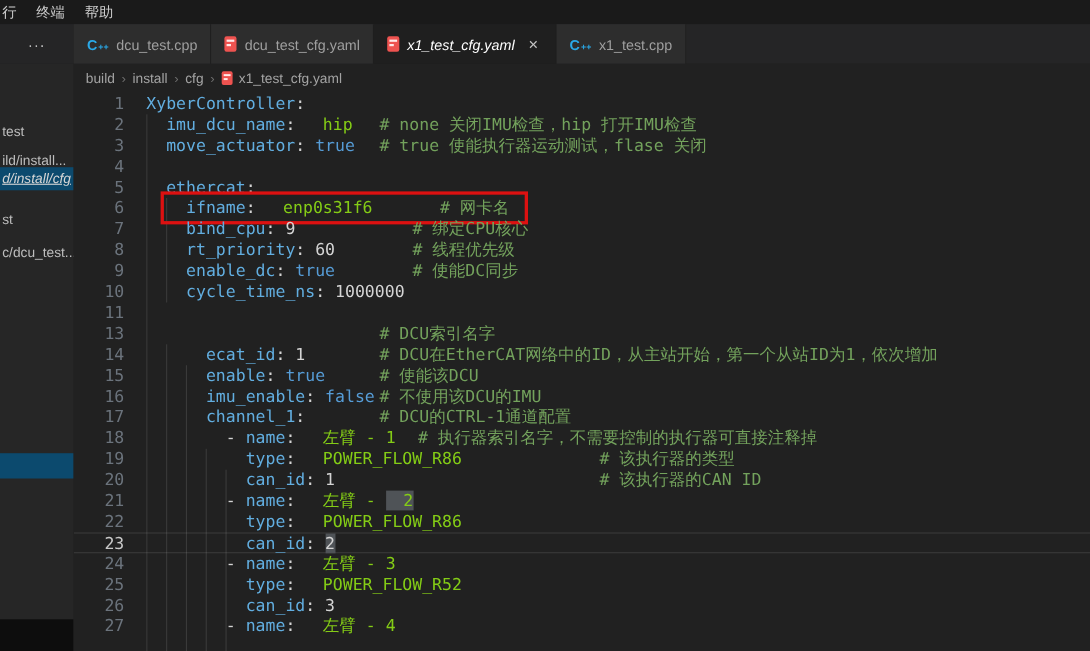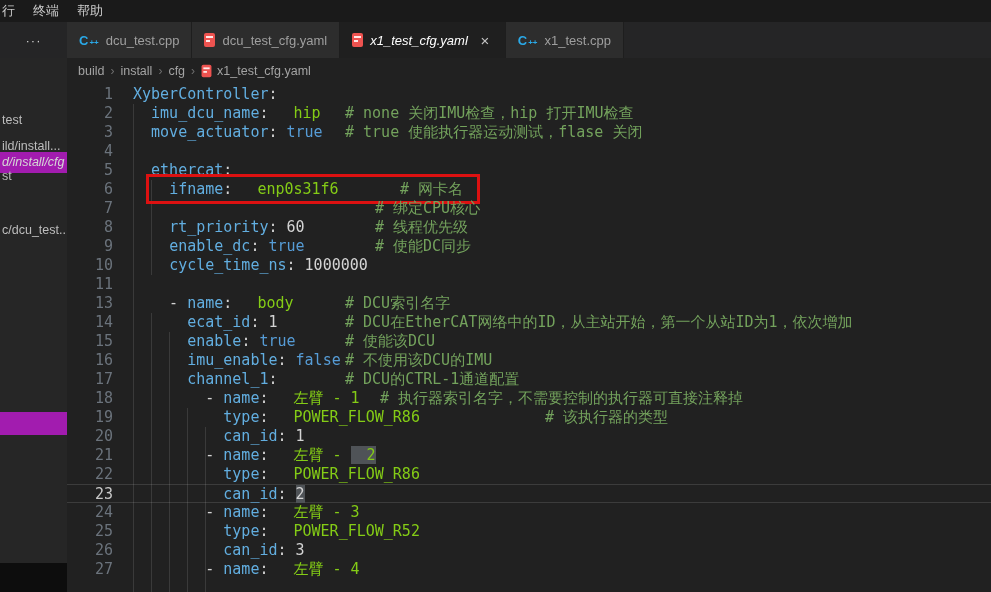--- a/index.html
+++ b/index.html
@@ -37,21 +37,21 @@
   .ic-yaml::before { content:""; position:absolute; left:2px; top:3px; width:7px;
                      height:2px; background:#ffe9e9; }
   .ic-yaml::after  { content:""; position:absolute; left:2px; top:7px; width:4px;
                      height:2px; background:#ffe9e9; }
 
   
   .sidebar { position:absolute; left:0; top:58px; width:67px; height:534px;
              background:#262626; overflow:hidden; }
   .sb-row { position:absolute; left:0; width:67px; height:21px; line-height:21px;
             color:#bdbdbd; font-size:12.5px; white-space:nowrap; padding-left:2px; }
-  .sb-row.selected { background:#a21caf; }
+  .sb-row.selected { background:#0c4a6e;text-decoration:underline; }
   .sb-row.italic { font-style:italic; color:#d6d6d6; }
   .sb-bottom { position:absolute; left:0; width:67px; background:#0d0d0d; }
 
   
   .editor { position:absolute; left:67px; top:58px; width:924px; height:534px;
             background:#212121; }
   .breadcrumb { height:26px; display:flex; align-items:center; padding-left:11px;
                 font-size:12.5px; color:#a3a3a3; }
   .breadcrumb .sep { color:#6e6e6e; margin:0 6px; font-size:12px; }
   .breadcrumb .ic-yaml { margin-right:5px; transform:scale(.9); }
@@ -104,21 +104,21 @@
       <div class="tab">
         <span class="ic-cpp">C<span class="pp">++</span></span>
         <span class="label">x1_test.cpp</span>
       </div>
     </div>
 
   <div class="sidebar" id="sidebar">
       <div class="sb-row" style="top: 52px;">test</div>
       <div class="sb-row" style="top: 78px;">ild/install...</div>
       <div class="sb-row selected italic" style="top: 94px;">d/install/cfg</div>
-      <div class="sb-row" style="top: 108px;">st</div>
+      <div class="sb-row" style="top: 132px;">st</div>
       <div class="sb-row" style="top: 162px;">c/dcu_test...</div>
       <div class="sb-row selected" style="top: 354px; height: 23px;"></div>
       <div class="sb-bottom" style="top: 505px; height: 29px;"></div>
     </div>
 
   <div class="editor">
     <div class="breadcrumb" id="breadcrumb">
         <span>build</span>
         <span class="sep">›</span>
         <span>install</span>
@@ -134,33 +134,33 @@
         <div class="guide" style="left: 84px; top: 229px; height: 279px;"></div>
         <div class="guide" style="left: 102px; top: 248px; height: 260px;"></div>
         <div class="guide" style="left: 120px; top: 324px; height: 184px;"></div>
         <div class="guide" style="left: 138px; top: 343px; height: 165px;"></div>
         <div class="cl"><span class="ln">1</span><span class="ct"><span class="tk-key">XyberController</span><span class="tk-p">:</span></span></div>
         <div class="cl"><span class="ln">2</span><span class="ct"><span class="tk-p">  </span><span class="tk-key">imu_dcu_name</span><span class="tk-p">: </span><span class="tk-str">hip</span></span><span class="cm" style="left: 278px;"># none 关闭IMU检查，hip 打开IMU检查</span></div>
         <div class="cl"><span class="ln">3</span><span class="ct"><span class="tk-p">  </span><span class="tk-key">move_actuator</span><span class="tk-p">: </span><span class="tk-bool">true</span></span><span class="cm" style="left: 278px;"># true 使能执行器运动测试，flase 关闭</span></div>
         <div class="cl"><span class="ln">4</span><span class="ct"></span></div>
         <div class="cl"><span class="ln">5</span><span class="ct"><span class="tk-p">  </span><span class="tk-key">ethercat</span><span class="tk-p">:</span></span></div>
         <div class="cl"><span class="ln">6</span><span class="ct"><span class="tk-p">    </span><span class="tk-key">ifname</span><span class="tk-p">: </span><span class="tk-str">enp0s31f6</span></span><span class="cm" style="left: 333px;"># 网卡名</span><div class="redbox"></div></div>
-        <div class="cl"><span class="ln">7</span><span class="cm" style="left: 308px;"># 绑定CPU核心</span></div>
+        <div class="cl"><span class="ln">7</span><span class="ct"><span class="tk-p">    </span><span class="tk-key">bind_cpu</span><span class="tk-p">: </span><span class="tk-num">9</span></span><span class="cm" style="left: 308px;"># 绑定CPU核心</span></div>
         <div class="cl"><span class="ln">8</span><span class="ct"><span class="tk-p">    </span><span class="tk-key">rt_priority</span><span class="tk-p">: </span><span class="tk-num">60</span></span><span class="cm" style="left: 308px;"># 线程优先级</span></div>
         <div class="cl"><span class="ln">9</span><span class="ct"><span class="tk-p">    </span><span class="tk-key">enable_dc</span><span class="tk-p">: </span><span class="tk-bool">true</span></span><span class="cm" style="left: 308px;"># 使能DC同步</span></div>
         <div class="cl"><span class="ln">10</span><span class="ct"><span class="tk-p">    </span><span class="tk-key">cycle_time_ns</span><span class="tk-p">: </span><span class="tk-num">1000000</span></span></div>
         <div class="cl"><span class="ln">11</span><span class="ct"></span></div>
-        <div class="cl"><span class="ln">13</span><span class="ct"><span class="tk-p">    - </span><span class="tk-key">name</span><span class="tk-p">: </span><span class="tk-str">body</span></span><span class="cm" style="left: 278px;"># DCU索引名字</span></div>
+        <div class="cl"><span class="ln">13</span><span class="cm" style="left: 278px;"># DCU索引名字</span></div>
         <div class="cl"><span class="ln">14</span><span class="ct"><span class="tk-p">      </span><span class="tk-key">ecat_id</span><span class="tk-p">: </span><span class="tk-num">1</span></span><span class="cm" style="left: 278px;"># DCU在EtherCAT网络中的ID，从主站开始，第一个从站ID为1，依次增加</span></div>
         <div class="cl"><span class="ln">15</span><span class="ct"><span class="tk-p">      </span><span class="tk-key">enable</span><span class="tk-p">: </span><span class="tk-bool">true</span></span><span class="cm" style="left: 278px;"># 使能该DCU</span></div>
         <div class="cl"><span class="ln">16</span><span class="ct"><span class="tk-p">      </span><span class="tk-key">imu_enable</span><span class="tk-p">: </span><span class="tk-bool">false</span></span><span class="cm" style="left: 278px;"># 不使用该DCU的IMU</span></div>
         <div class="cl"><span class="ln">17</span><span class="ct"><span class="tk-p">      </span><span class="tk-key">channel_1</span><span class="tk-p">:</span></span><span class="cm" style="left: 278px;"># DCU的CTRL-1通道配置</span></div>
         <div class="cl"><span class="ln">18</span><span class="ct"><span class="tk-p">        - </span><span class="tk-key">name</span><span class="tk-p">: </span><span class="tk-str">左臂 - 1</span></span><span class="cm" style="left: 313px;"># 执行器索引名字，不需要控制的执行器可直接注释掉</span></div>
         <div class="cl"><span class="ln">19</span><span class="ct"><span class="tk-p">          </span><span class="tk-key">type</span><span class="tk-p">: </span><span class="tk-str">POWER_FLOW_R86</span></span><span class="cm" style="left: 478px;"># 该执行器的类型</span></div>
-        <div class="cl"><span class="ln">20</span><span class="ct"><span class="tk-p">          </span><span class="tk-key">can_id</span><span class="tk-p">: </span><span class="tk-num">1</span></span></div>
+        <div class="cl"><span class="ln">20</span><span class="ct"><span class="tk-p">          </span><span class="tk-key">can_id</span><span class="tk-p">: </span><span class="tk-num">1</span></span><span class="cm" style="left: 478px;"># 该执行器的CAN ID</span></div>
         <div class="cl"><span class="ln">21</span><span class="ct"><span class="tk-p">        - </span><span class="tk-key">name</span><span class="tk-p">: </span><span class="tk-str">左臂 - </span><span class="tk-str hl">2</span></span></div>
         <div class="cl"><span class="ln">22</span><span class="ct"><span class="tk-p">          </span><span class="tk-key">type</span><span class="tk-p">: </span><span class="tk-str">POWER_FLOW_R86</span></span></div>
         <div class="cl cur"><span class="ln">23</span><span class="ct"><span class="tk-p">          </span><span class="tk-key">can_id</span><span class="tk-p">: </span><span class="tk-num hl">2</span></span></div>
         <div class="cl"><span class="ln">24</span><span class="ct"><span class="tk-p">        - </span><span class="tk-key">name</span><span class="tk-p">: </span><span class="tk-str">左臂 - 3</span></span></div>
         <div class="cl"><span class="ln">25</span><span class="ct"><span class="tk-p">          </span><span class="tk-key">type</span><span class="tk-p">: </span><span class="tk-str">POWER_FLOW_R52</span></span></div>
         <div class="cl"><span class="ln">26</span><span class="ct"><span class="tk-p">          </span><span class="tk-key">can_id</span><span class="tk-p">: </span><span class="tk-num">3</span></span></div>
         <div class="cl"><span class="ln">27</span><span class="ct"><span class="tk-p">        - </span><span class="tk-key">name</span><span class="tk-p">: </span><span class="tk-str">左臂 - 4</span></span></div>
       </div>
   </div>
 </div>

